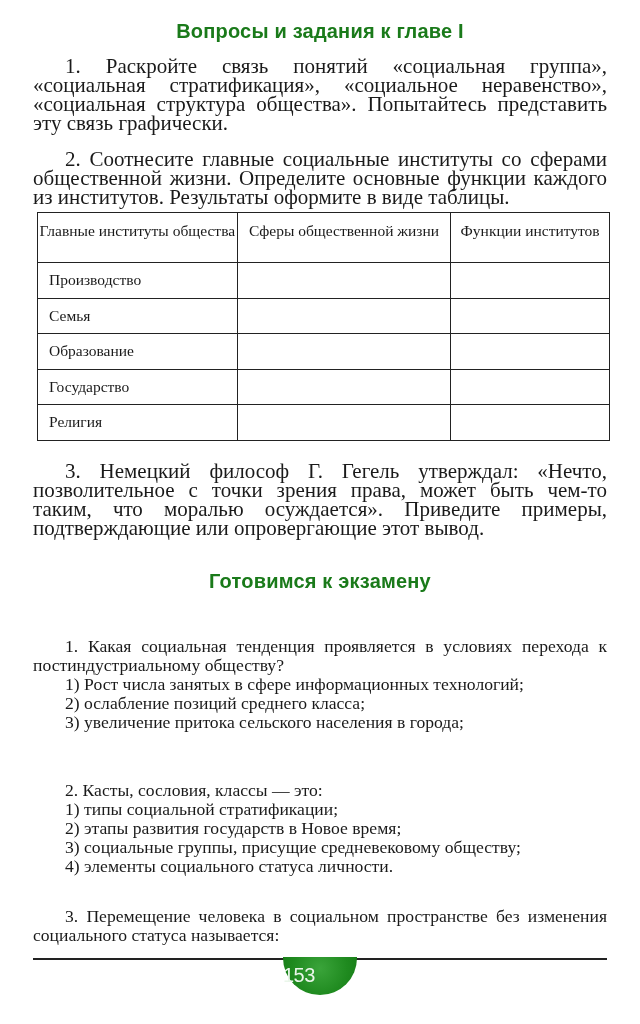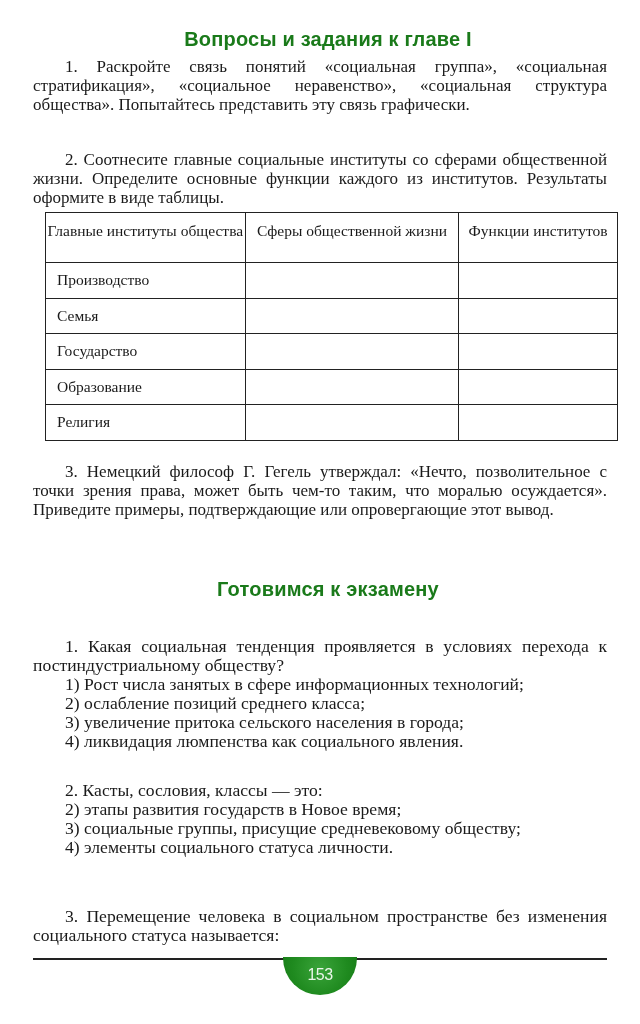--- a/index.html
+++ b/index.html
@@ -21,44 +21,44 @@
       top: 0;
       width: 574px;
     }
     .heading {
       font-family: "Liberation Sans", "DejaVu Sans", sans-serif;
       font-weight: bold;
       color: #1a7a1a;
       text-align: center;
       font-size: 20px;
       letter-spacing: 0.2px;
-      margin: 8px;
+      margin: 0;
     }
     #h1 { position: absolute; top: 20px; left: 0; width: 574px; }
     #h2 { position: absolute; top: 570px; left: 0; width: 574px; }
 
     .para {
       font-family: "Liberation Serif", "DejaVu Serif", serif;
-      font-size: 17px;
+      font-size: 21px;
       line-height: 19px;
       text-align: justify;
       text-align-last: left;
       margin: 0;
       text-indent: 32px;
     }
 
     #q1 { position: absolute; top: 57px; left: 0; width: 574px; }
     #q2 { position: absolute; top: 150px; left: 0; width: 574px; }
     #q3 { position: absolute; top: 462px; left: 0; width: 574px; }
 
     
     #inst-table {
       position: absolute;
       top: 212px;
-      left: 12px;
+      left: 4px;
       width: 573px;
       border-collapse: collapse;
       font-family: "Liberation Serif", "DejaVu Serif", serif;
       font-size: 15.5px;
     }
     #inst-table th, #inst-table td {
       border: 1.4px solid #222;
       padding: 0;
     }
     #inst-table th {
@@ -110,22 +110,21 @@
     #page-badge {
       position: absolute;
       left: 283px;
       top: 957px;
       width: 74px;
       height: 38px;
       background: radial-gradient(circle at 50% 30%, #3aa43a 0%, #1f8a1f 60%, #167a16 100%);
       border-radius: 0 0 37px 37px;
       color: #eaf6ea;
       font-family: "Liberation Sans", "DejaVu Sans", sans-serif;
-      font-size: 16px;
-      text-align: center;
+      font-size: 20px;
       line-height: 36px;
       letter-spacing: -0.5px;
     }
   </style>
 </head>
 <body>
 
 <div class="page">
 
   <h2 id="h1" class="heading">Вопросы и задания к главе I</h2>
@@ -146,51 +145,51 @@
         <td>Производство</td>
         <td></td>
         <td></td>
       </tr>
       <tr>
         <td>Семья</td>
         <td></td>
         <td></td>
       </tr>
       <tr>
+        <td>Образование</td>
+        <td></td>
+        <td></td>
+      </tr>
+      <tr>
         <td>Государство</td>
-        <td></td>
-        <td></td>
-      </tr>
-      <tr>
-        <td>Образование</td>
         <td></td>
         <td></td>
       </tr>
       <tr>
         <td>Религия</td>
         <td></td>
         <td></td>
       </tr>
     </tbody>
   </table>
 
   <p id="q3" class="para">3. Немецкий философ Г. Гегель утверждал: «Нечто, позволительное с точки зрения права, может быть чем-то таким, что моралью осуждается». Приведите примеры, подтверждающие или опровергающие этот вывод.</p>
 
   <h2 id="h2" class="heading">Готовимся к экзамену</h2>
 
   <div id="e1" class="exam">
     <p class="opt">1. Какая социальная тенденция проявляется в условиях перехода к постиндустриальному обществу?</p>
     <p class="opt">1) Рост числа занятых в сфере информационных технологий;</p>
     <p class="opt">2) ослабление позиций среднего класса;</p>
     <p class="opt">3) увеличение притока сельского населения в города;</p>
-    <p class="opt">4) ликвидация люмпенства как социального явления.</p>
   </div>
 
   <div id="e2" class="exam">
     <p class="opt">2. Касты, сословия, классы — это:</p>
+    <p class="opt">1) типы социальной стратификации;</p>
     <p class="opt">2) этапы развития государств в Новое время;</p>
     <p class="opt">3) социальные группы, присущие средневековому обществу;</p>
     <p class="opt">4) элементы социального статуса личности.</p>
   </div>
 
   <div id="e3" class="exam">
     <p class="opt">3. Перемещение человека в социальном пространстве без изменения социального статуса называется:</p>
   </div>
 
 </div>

